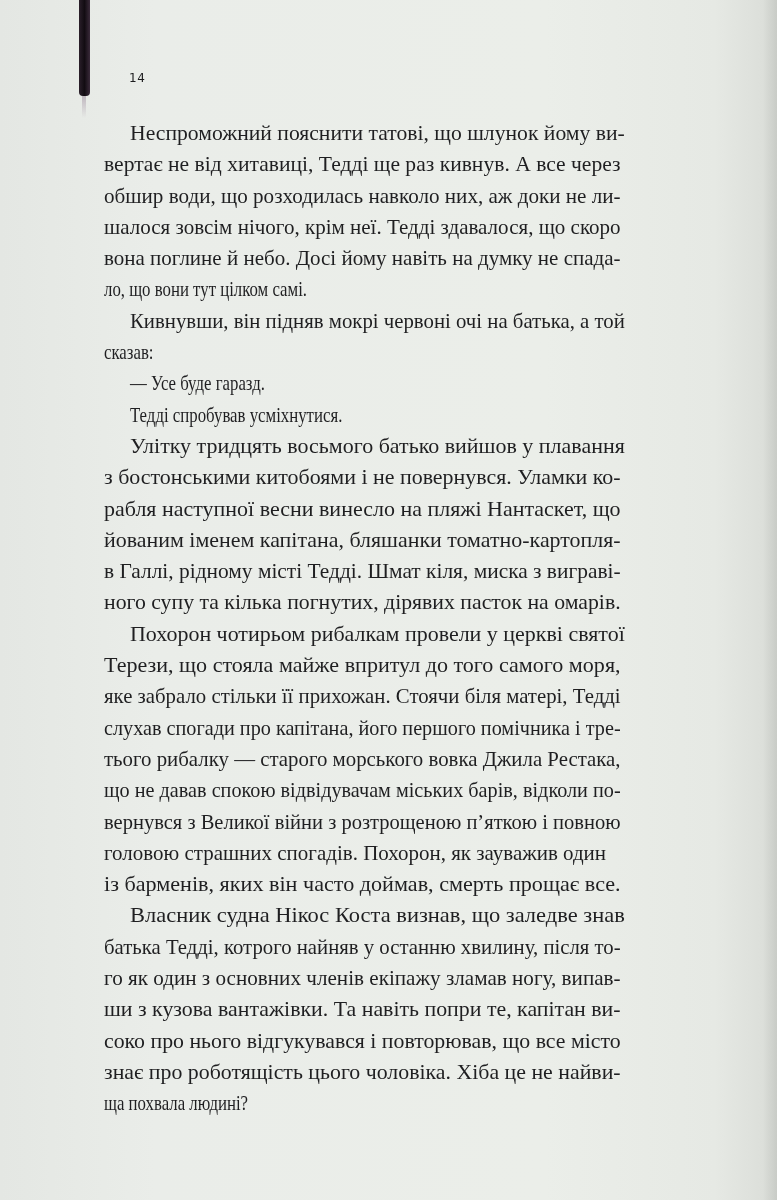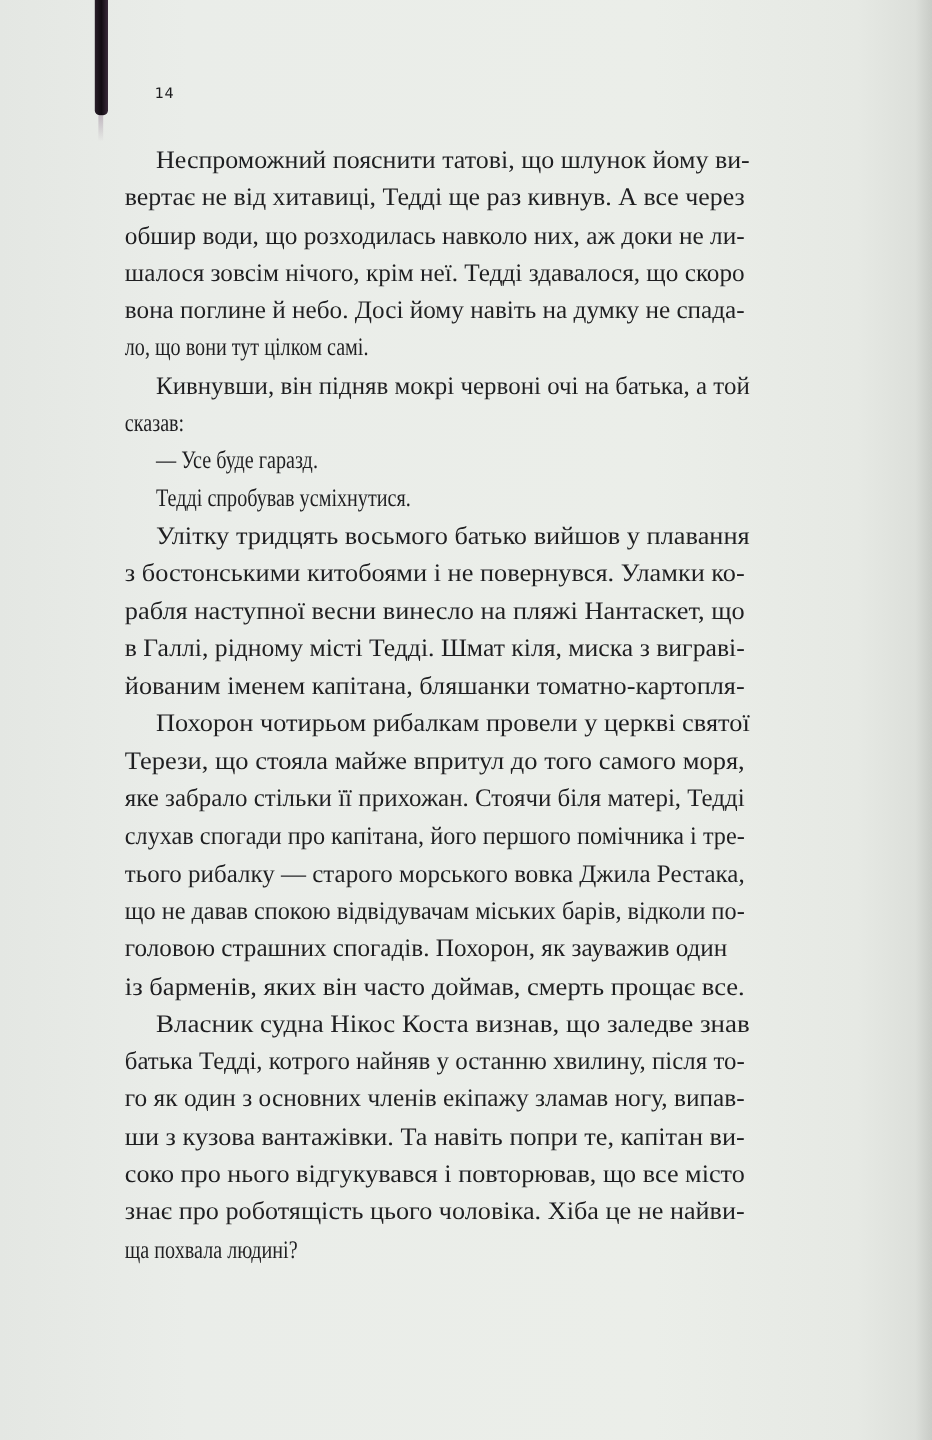--- a/index.html
+++ b/index.html
@@ -56,28 +56,30 @@
     <div class="line"><span class="inner" style="transform: scaleX(1.0007);">шалося зовсім нічого, крім неї. Тедді здавалося, що скоро</span></div>
     <div class="line"><span class="inner" style="transform: scaleX(1.0003);">вона поглине й небо. Досі йому навіть на думку не спада-</span></div>
     <div class="line"><span class="inner" style="transform: scaleX(0.8);">ло, що вони тут цілком самі.</span></div>
     <div class="line indent"><span class="inner" style="transform: scaleX(0.9898);">Кивнувши, він підняв мокрі червоні очі на батька, а той</span></div>
     <div class="line"><span class="inner" style="transform: scaleX(0.8);">сказав:</span></div>
     <div class="line indent"><span class="inner" style="transform: scaleX(0.8);">— Усе буде гаразд.</span></div>
     <div class="line indent"><span class="inner" style="transform: scaleX(0.8);">Тедді спробував усміхнутися.</span></div>
     <div class="line indent"><span class="inner" style="transform: scaleX(1.0461);">Улітку тридцять восьмого батько вийшов у плавання</span></div>
     <div class="line"><span class="inner" style="transform: scaleX(1.0446);">з бостонськими китобоями і не повернувся. Уламки ко-</span></div>
     <div class="line"><span class="inner" style="transform: scaleX(1.0467);">рабля наступної весни винесло на пляжі Нантаскет, що</span></div>
+    <div class="line"><span class="inner" style="transform: scaleX(1.044);">йованим іменем капітана, бляшанки томатно-картопля-</span></div>
     <div class="line"><span class="inner" style="transform: scaleX(1.0192);">в Галлі, рідному місті Тедді. Шмат кіля, миска з виграві-</span></div>
-    <div class="line"><span class="inner" style="transform: scaleX(1.044);">йованим іменем капітана, бляшанки томатно-картопля-</span></div>
+    <div class="line"><span class="inner" style="transform: scaleX(1.0366);">ного супу та кілька погнутих, дірявих пасток на омарів.</span></div>
     <div class="line indent"><span class="inner" style="transform: scaleX(1.0458);">Похорон чотирьом рибалкам провели у церкві святої</span></div>
     <div class="line"><span class="inner" style="transform: scaleX(1.0512);">Терези, що стояла майже впритул до того самого моря,</span></div>
     <div class="line"><span class="inner" style="transform: scaleX(0.9905);">яке забрало стільки її прихожан. Стоячи біля матері, Тедді</span></div>
     <div class="line"><span class="inner" style="transform: scaleX(0.9622);">слухав спогади про капітана, його першого помічника і тре-</span></div>
     <div class="line"><span class="inner" style="transform: scaleX(0.9924);">тього рибалку — старого морського вовка Джила Рестака,</span></div>
     <div class="line"><span class="inner" style="transform: scaleX(0.9623);">що не давав спокою відвідувачам міських барів, відколи по-</span></div>
+    <div class="line"><span class="inner" style="transform: scaleX(0.9772);">вернувся з Великої війни з розтрощеною п’яткою і повною</span></div>
     <div class="line"><span class="inner" style="transform: scaleX(0.999);">головою страшних спогадів. Похорон, як зауважив один</span></div>
     <div class="line"><span class="inner" style="transform: scaleX(1.0543);">із барменів, яких він часто доймав, смерть прощає все.</span></div>
     <div class="line indent"><span class="inner" style="transform: scaleX(1.0702);">Власник судна Нікос Коста визнав, що заледве знав</span></div>
     <div class="line"><span class="inner" style="transform: scaleX(0.988);">батька Тедді, котрого найняв у останню хвилину, після то-</span></div>
     <div class="line"><span class="inner" style="transform: scaleX(1.0062);">го як один з основних членів екіпажу зламав ногу, випав-</span></div>
     <div class="line"><span class="inner" style="transform: scaleX(1.0411);">ши з кузова вантажівки. Та навіть попри те, капітан ви-</span></div>
     <div class="line"><span class="inner" style="transform: scaleX(1.0391);">соко про нього відгукувався і повторював, що все місто</span></div>
     <div class="line"><span class="inner" style="transform: scaleX(1.0403);">знає про роботящість цього чоловіка. Хіба це не найви-</span></div>
     <div class="line"><span class="inner" style="transform: scaleX(0.8);">ща похвала людині?</span></div>
   </div>

